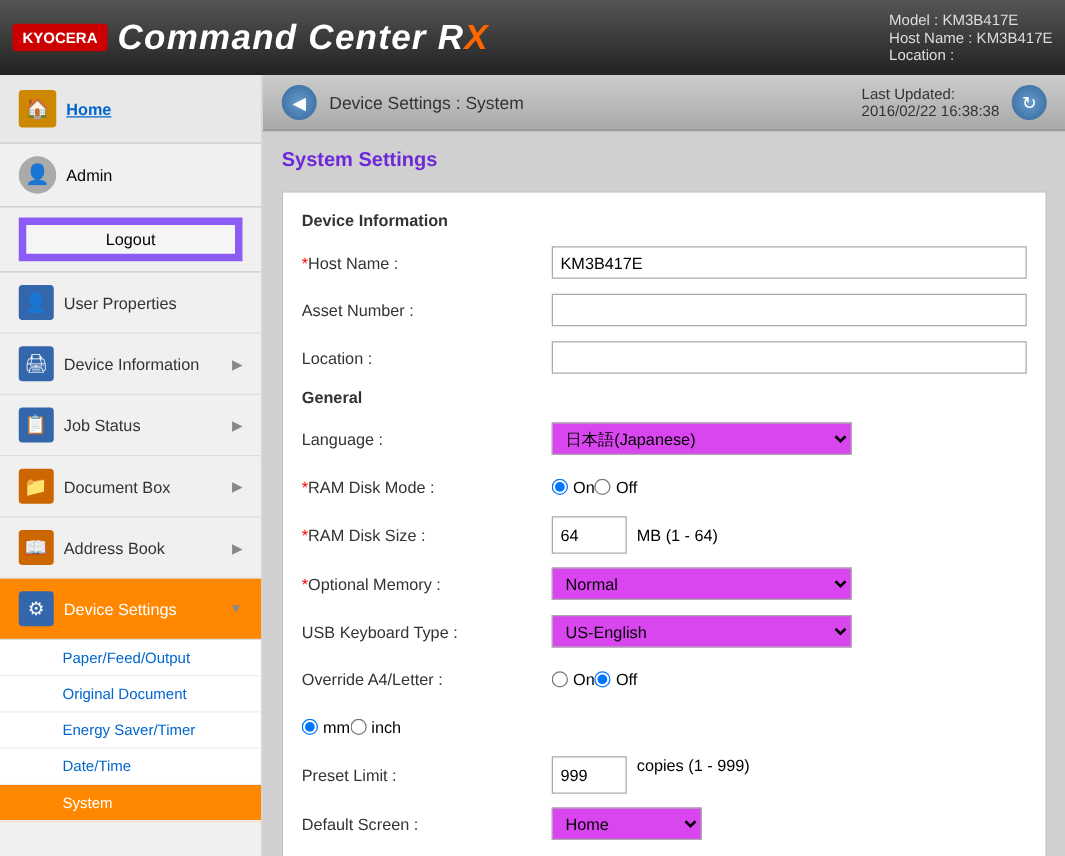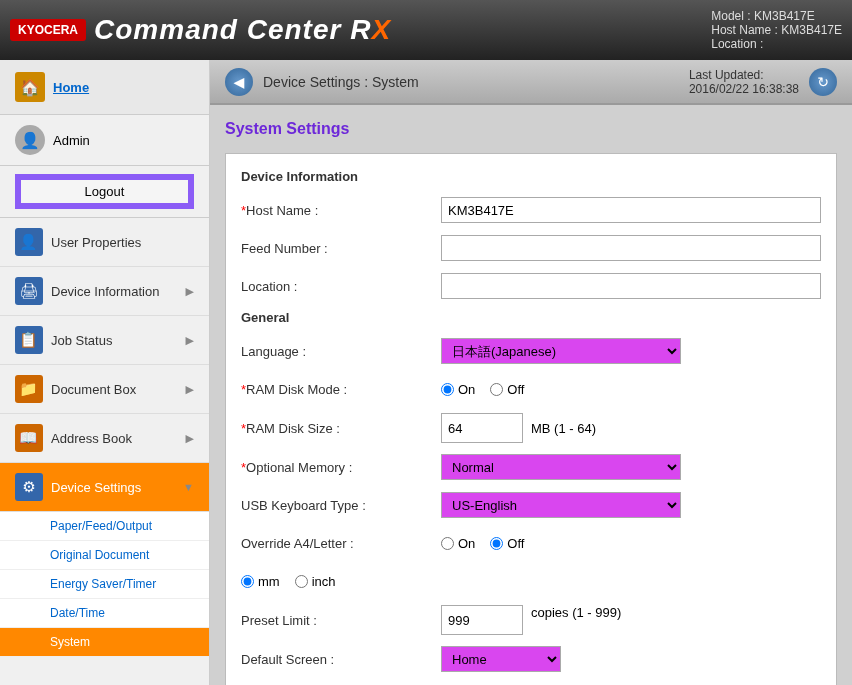--- a/index.html
+++ b/index.html
@@ -214,21 +214,21 @@
       flex: 1;
     }
     .form-input {
       width: 100%;
       padding: 3px 6px;
       border: 1px solid #aaa;
       font-size: 13px;
       height: 26px;
     }
     .form-input-small {
-      width: 82px;
+      width: 60px;
       padding: 14px 6px;
       border: 1px solid #aaa;
       font-size: 13px;
       height: 26px;
     }
     .form-select {
       padding: 3px 6px;
       border: 1px solid #aaa;
       font-size: 13px;
       height: 26px;
@@ -237,21 +237,21 @@
     .form-select-wide {
       width: 240px;
     }
     .form-select-medium {
       width: 240px;
     }
     .form-select-small {
       width: 120px;
     }
 
-    .radio-group { display: flex; align-items: center; gap: 15px; }
+    .radio-group { display: flex; align-items: center; gap: 0; }
     .radio-label { display: flex; align-items: center; gap: 4px; cursor: pointer; }
 
     .section-general { margin-top: 10px; }
   </style>
 </head>
 <body>
 
 <div id="header">
   <div id="header-logo">
     <div id="kyocera-logo">KYOCERA</div>
@@ -364,21 +364,21 @@
         <div class="form-row">
           <div class="form-label">
             <span class="required">*</span>Host Name :
           </div>
           <div class="form-control">
             <input class="form-input" type="text" value="KM3B417E" style="">
           </div>
         </div>
 
         <div class="form-row">
-          <div class="form-label">Feed Number :</div>
+          <div class="form-label">Asset Number :</div>
           <div class="form-control">
             <input class="form-input" type="text" value="" style="">
           </div>
         </div>
 
         <div class="form-row">
           <div class="form-label">Location :</div>
           <div class="form-control">
             <input class="form-input" type="text" value="" style="">
           </div>

